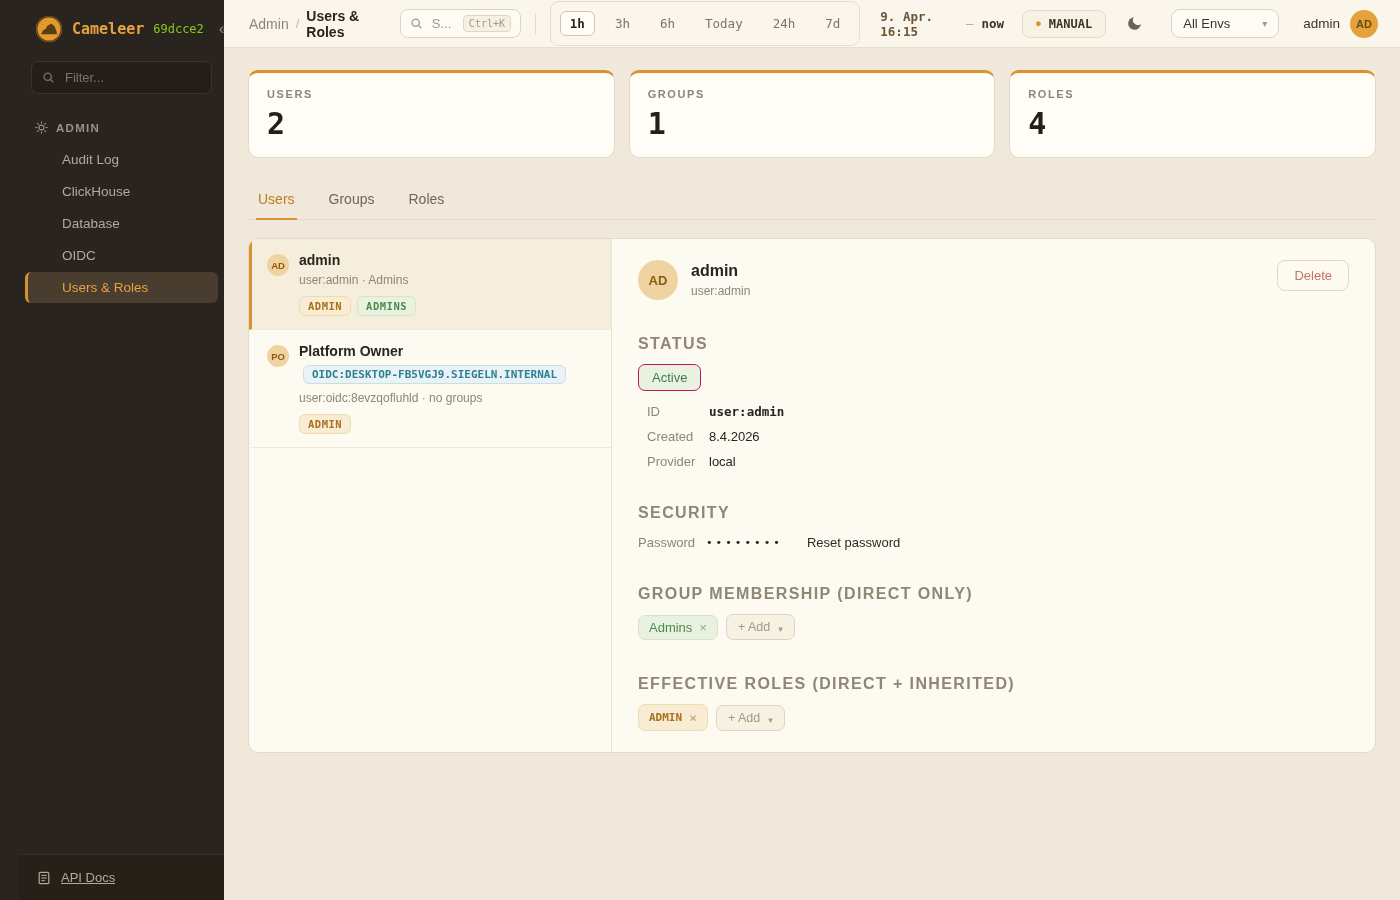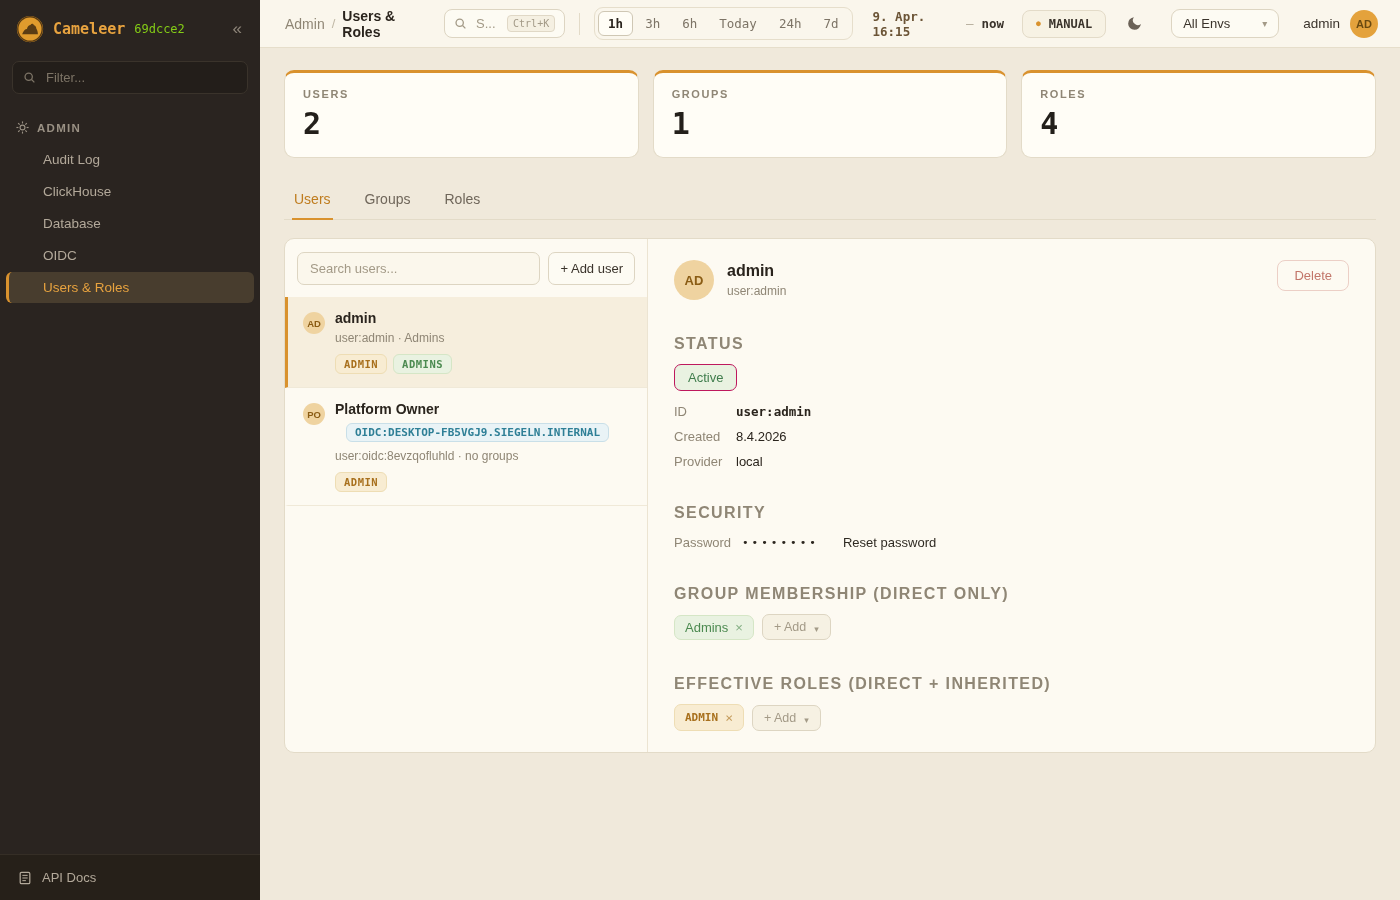--- a/index.html
+++ b/index.html
@@ -7,22 +7,22 @@
   html,body { margin:0; padding:0; }
   body {
     width:1400px; height:900px; overflow:hidden;
     font-family:"Liberation Sans", sans-serif;
     background:#f0e9db; color:#2a241d;
   }
   .mono { font-family:"DejaVu Sans Mono", monospace; }
   .app { display:flex; width:100%; height:100%; }
 
   
-  .sidebar { width:260px; flex-shrink:0; background:#2a2420; color:#b3a99a;
-             display:flex; flex-direction:column; }
+  .sidebar { width:224px; flex-shrink:0; background:#2a2420; color:#b3a99a;
+             display:flex; flex-direction:column;padding-left:19px; }
   .sb-top { display:flex; align-items:center; gap:9px; padding:15px 12px 12px 16px; }
   .logo-icon svg { display:block; }
   .logo-text { font-family:"DejaVu Sans Mono", monospace; font-weight:bold;
                color:#e8a33f; font-size:15px; }
   .logo-suffix { font-family:"DejaVu Sans Mono", monospace; color:#84cc16; font-size:12px; }
   .collapse-btn { margin-left:auto; background:none; border:none; color:#8f867a;
                   font-size:17px; cursor:pointer; padding:2px 6px; }
   .filter { margin:6px 12px 16px; display:flex; align-items:center; gap:8px;
             background:#231e1a; border:1px solid #3a332b; border-radius:7px; padding:7px 10px; }
   .filter svg { flex-shrink:0; }
@@ -30,40 +30,40 @@
                   font-size:13px; width:100%; font-family:inherit; }
   .filter input::placeholder { color:#7d7466; }
   .section-h { display:flex; align-items:center; gap:8px; padding:11px 16px 9px;
                font-size:11.5px; letter-spacing:1.3px; color:#9a9184; font-weight:bold; }
   .nav-item { margin:1px 6px; padding:8px 16px 8px 34px; font-size:13.5px;
               color:#b3a99a; cursor:pointer; border-radius:6px;
               border-left:3px solid transparent; }
   .nav-item.active { background:#483d2e; color:#e8a33f; border-left-color:#d9922e; }
   .sb-footer { margin-top:auto; padding:15px 18px; display:flex; align-items:center;
                gap:10px; font-size:13px; color:#b3a99a; background:#262019;
-               border-top:1px solid #352e26; cursor:pointer; }
+               border-top:1px solid #352e26; cursor:pointer;text-decoration:underline; }
 
   
   .main-col { flex:1; min-width:0; display:flex; flex-direction:column; }
   .topbar { height:48px; flex-shrink:0; background:#faf6ec; border-bottom:1px solid #e6decb;
             display:flex; align-items:center; padding:0 22px 0 25px; gap:10px; }
   .crumb { display:flex; align-items:center; gap:7px; }
   .crumb-parent { color:#8f8675; font-size:14px; cursor:pointer; }
   .crumb-sep { color:#c0b8a6; font-size:13px; }
   .crumb-current { color:#2a241d; font-weight:bold; font-size:14px; }
   .hsearch { display:flex; align-items:center; gap:7px; border:1px solid #ddd5c2;
              background:#fdfbf3; border-radius:8px; padding:5px 9px; margin-left:10px; cursor:text; }
   .hsearch input { width:26px; border:none; background:none; outline:none;
                    font-size:13px; color:#6f665a; font-family:inherit; }
   .hsearch input::placeholder { color:#a39a87; }
   kbd.shortcut { font-family:"DejaVu Sans Mono", monospace; font-size:10px; color:#a39a87;
                  border:1px solid #e0d8c6; background:#f5f0e2; border-radius:4px; padding:2px 5px; }
   .vdiv { width:1px; height:22px; background:#e3dbc8; margin:0 4px; }
-  .time-group { display:flex; align-items:center; gap:2px; border:1px solid #e6decb;
-                border-radius:9px; padding:3px; }
+  .time-group { display:flex; align-items:center; gap:10px; border:1px solid #e6decb;
+                border-radius:9px; padding:9px; }
   .time-btn { border:1px solid transparent; background:none; cursor:pointer;
               font-family:"DejaVu Sans Mono", monospace; font-size:12.5px; color:#7d7466;
               padding:4px 9px; border-radius:6px; }
   .time-btn.active { background:#fffdf6; border-color:#cfc7b4; color:#2a241d; font-weight:bold; }
   .time-display { display:flex; align-items:center; gap:8px; margin:0 8px 0 10px;
                   font-family:"DejaVu Sans Mono", monospace; font-size:12.5px; }
   .time-from { color:#6b5436; font-weight:bold; }
   .time-sep { color:#b0a896; }
   .time-to { color:#3a332b; font-weight:bold; }
   .manual-btn { display:flex; align-items:center; gap:8px; border:1px solid #e3dbc8;
@@ -115,35 +115,35 @@
   .row-body { flex:1; min-width:0; }
   .row-name { font-size:14px; font-weight:600; color:#2a241d; }
   .row-sub { font-size:12px; color:#8f8675; margin-top:5px; }
   .row-badges { display:flex; gap:6px; margin-top:9px; }
   .badge { font-family:"DejaVu Sans Mono", monospace; font-size:10.5px; font-weight:bold;
            letter-spacing:.5px; padding:3px 8px; border-radius:6px; }
   .badge.orange { color:#a8701d; background:#f8ecd2; border:1px solid #eeddb4; }
   .badge.green  { color:#4c8a50; background:#e9f2e1; border:1px solid #d5e6c6; }
   .oidc-badge { display:inline-block; font-family:"DejaVu Sans Mono", monospace; font-size:11px;
                 color:#2e7f96; background:#e9f3f6; border:1px solid #c9dfe8; border-radius:6px;
-                padding:2px 8px; margin:6px 0 2px 11px; font-weight:bold; }
+                padding:2px 8px; margin:6px 0 2px 4px; font-weight:bold; }
 
   .detail-col { flex:1; padding:21px 26px; }
   .detail-head { display:flex; align-items:flex-start; gap:13px; }
   .avatar-lg { width:40px; height:40px; border-radius:50%; background:#efd3a0; color:#8a5c14;
                font-size:13px; font-weight:bold; display:flex; align-items:center; justify-content:center; }
   .detail-name { font-size:16px; font-weight:bold; color:#2a241d; margin-top:2px; }
   .detail-sub { font-size:12px; color:#8f8675; margin-top:4px; }
   .delete-btn { margin-left:auto; border:1px solid #eccfc6; background:transparent; color:#c2766a;
                 font-size:13px; border-radius:8px; padding:7px 16px; cursor:pointer; }
   .sec-label { margin-top:35px; font-size:16px; font-weight:bold; letter-spacing:1.4px; color:#8f8675; }
   .status-chip { display:inline-block; margin-top:11px; background:#e9f2e1; border:1px solid #be185d;
                  color:#3f7d4c; font-size:13px; border-radius:7px; padding:5px 13px; }
   .fields { margin-top:13px; }
-  .field { display:flex; align-items:flex-start; margin:10px 0; font-size:13px; }
+  .field { display:flex; align-items:flex-start; margin:10px 9px; font-size:13px; }
   .f-label { width:62px; color:#8f8675; }
   .f-value { color:#2a241d; }
   .f-value.mono { font-size:12.5px; font-weight:bold; }
   .pw-row { display:flex; align-items:center; margin-top:13px; font-size:13px; }
   .pw-label { width:68px; color:#8f8675; }
   .pw-mask { font-family:"DejaVu Sans Mono", monospace; letter-spacing:3px;
              color:#2a241d; font-size:11px; }
   .reset-link { margin-left:24px; color:#2f2a22; cursor:pointer; }
   .chip-row { display:flex; align-items:center; gap:8px; margin-top:11px; }
   .chip { display:inline-flex; align-items:center; gap:7px; font-size:13px;
@@ -308,26 +308,20 @@
 
       <div class="tabs">
         <div class="tab active">Users</div>
         <div class="tab">Groups</div>
         <div class="tab">Roles</div>
       </div>
 
       <div class="panel">
 
         <div class="list-col">
-          <div class="list-toolbar">
-            <div class="list-search">
-              <input placeholder="Search users..." style="">
-            </div>
-            <button class="add-user-btn">+ Add user</button>
-          </div>
 
           <div class="user-row selected">
             <span class="row-avatar">AD</span>
             <div class="row-body">
               <div class="row-name">admin</div>
               <div class="row-sub">user:admin · Admins</div>
               <div class="row-badges">
                 <span class="badge orange">ADMIN</span>
                 <span class="badge green">ADMINS</span>
               </div>

